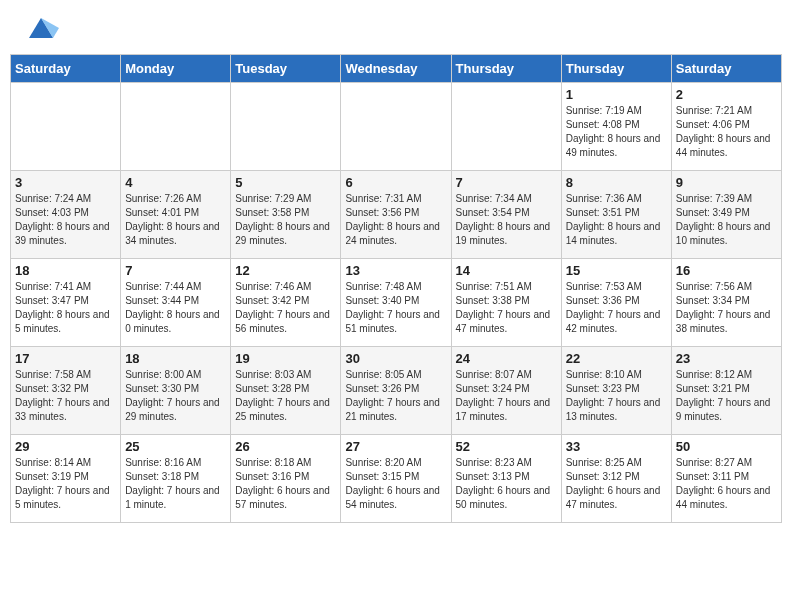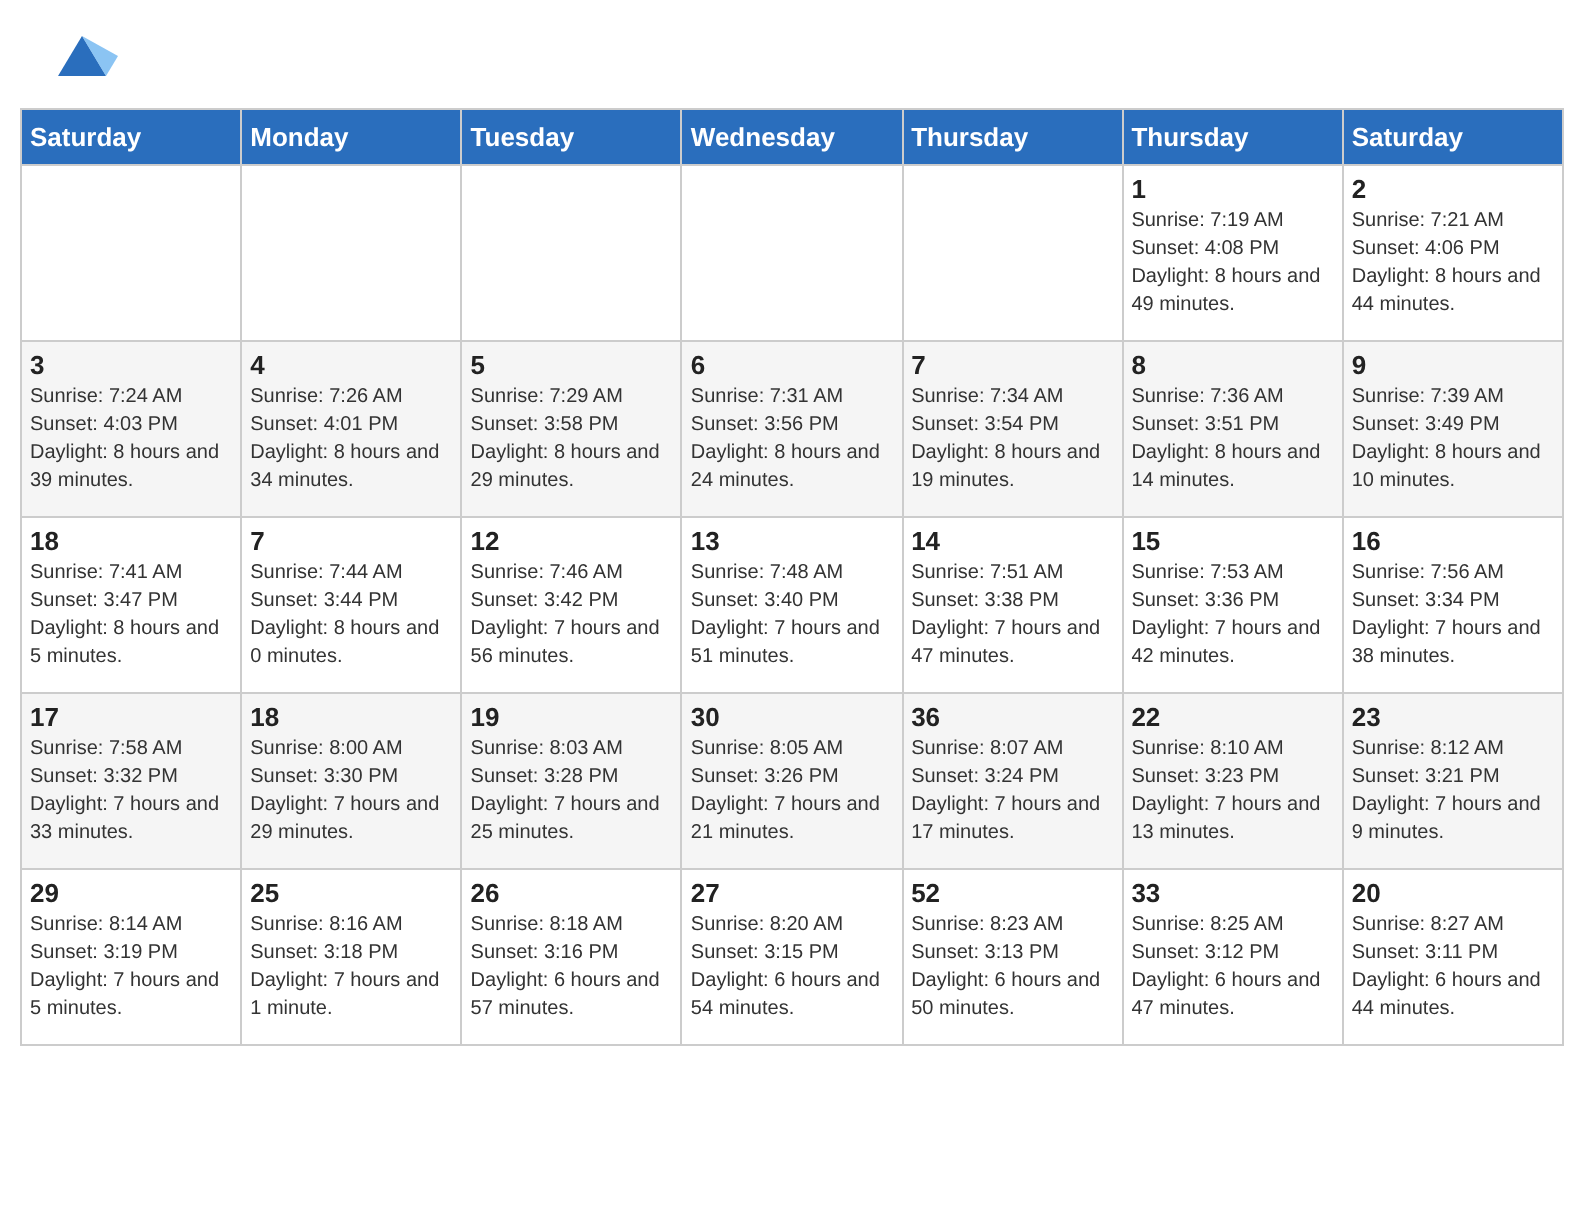--- a/index.html
+++ b/index.html
@@ -197,21 +197,21 @@
         </td>
         <td>
           <span class="day-number">19</span>
           <div class="day-info">Sunrise: 8:03 AM<br>Sunset: 3:28 PM<br>Daylight: 7 hours and 25 minutes.</div>
         </td>
         <td>
           <span class="day-number">30</span>
           <div class="day-info">Sunrise: 8:05 AM<br>Sunset: 3:26 PM<br>Daylight: 7 hours and 21 minutes.</div>
         </td>
         <td>
-          <span class="day-number">36</span>
+          <span class="day-number">24</span>
           <div class="day-info">Sunrise: 8:07 AM<br>Sunset: 3:24 PM<br>Daylight: 7 hours and 17 minutes.</div>
         </td>
         <td>
           <span class="day-number">22</span>
           <div class="day-info">Sunrise: 8:10 AM<br>Sunset: 3:23 PM<br>Daylight: 7 hours and 13 minutes.</div>
         </td>
         <td>
           <span class="day-number">23</span>
           <div class="day-info">Sunrise: 8:12 AM<br>Sunset: 3:21 PM<br>Daylight: 7 hours and 9 minutes.</div>
         </td>
@@ -235,18 +235,18 @@
         </td>
         <td>
           <span class="day-number">52</span>
           <div class="day-info">Sunrise: 8:23 AM<br>Sunset: 3:13 PM<br>Daylight: 6 hours and 50 minutes.</div>
         </td>
         <td>
           <span class="day-number">33</span>
           <div class="day-info">Sunrise: 8:25 AM<br>Sunset: 3:12 PM<br>Daylight: 6 hours and 47 minutes.</div>
         </td>
         <td>
-          <span class="day-number">20</span>
+          <span class="day-number">50</span>
           <div class="day-info">Sunrise: 8:27 AM<br>Sunset: 3:11 PM<br>Daylight: 6 hours and 44 minutes.</div>
         </td>
       </tr>
     </tbody>
 </table>
 
 </body></html>

